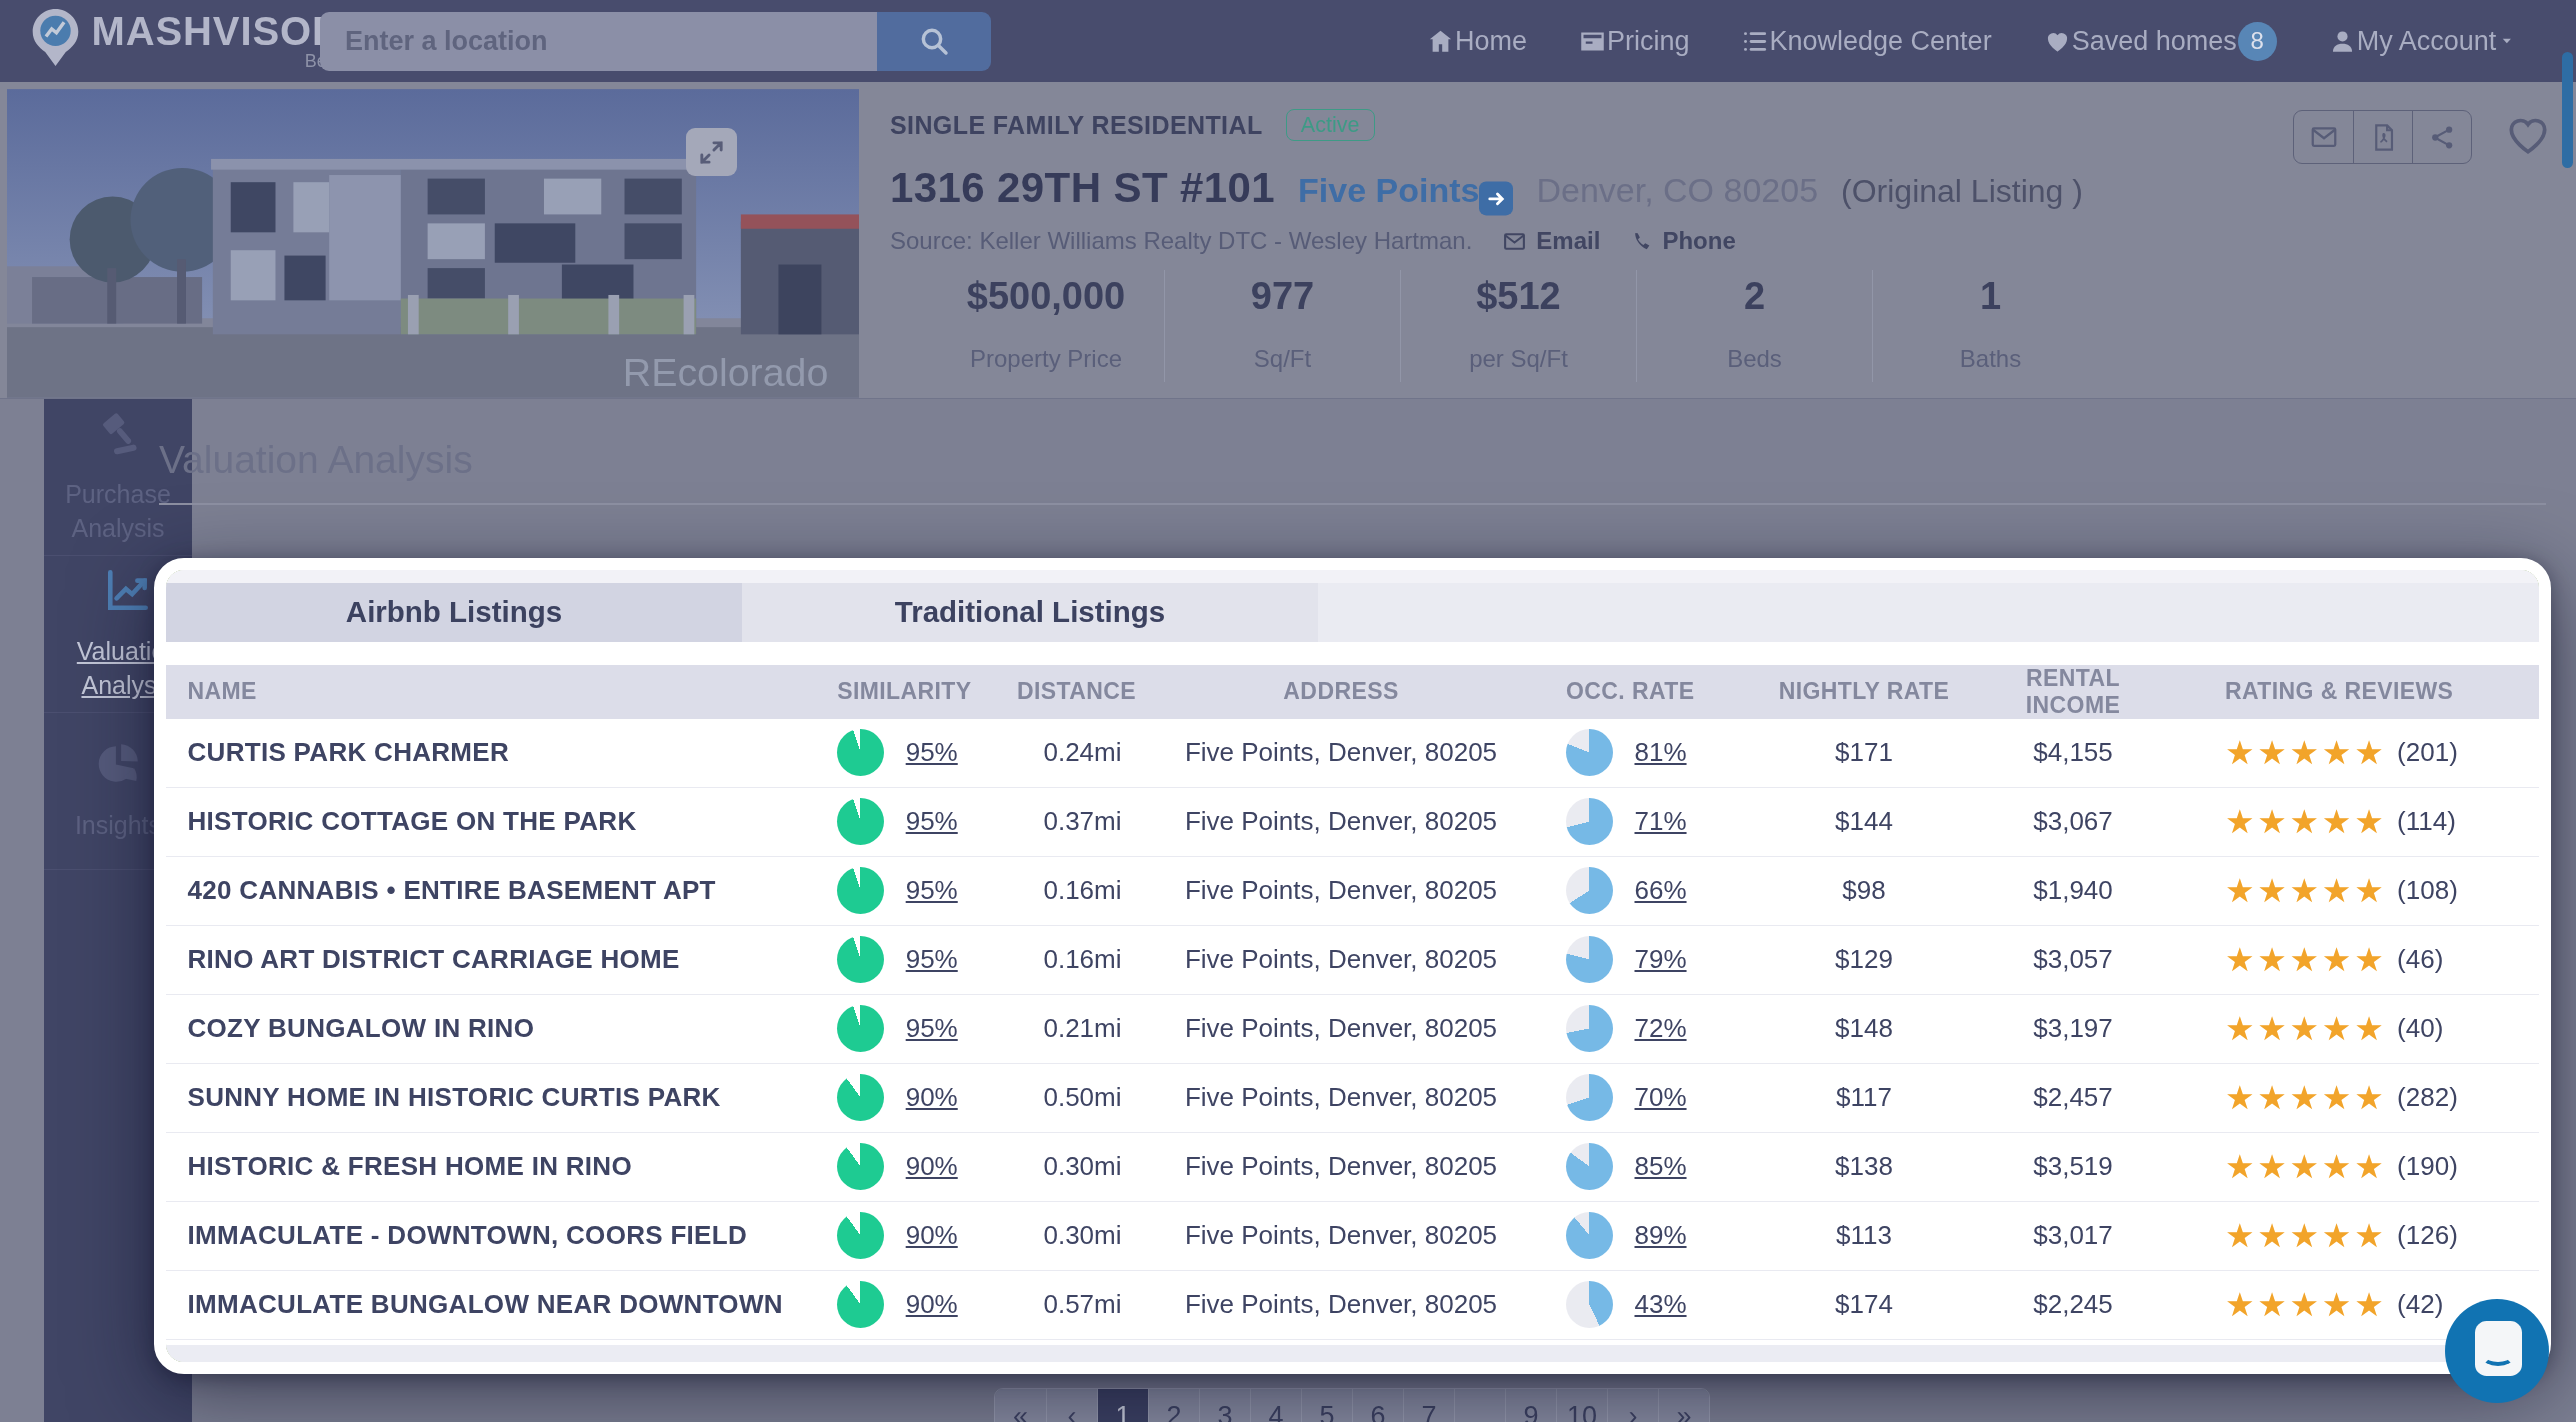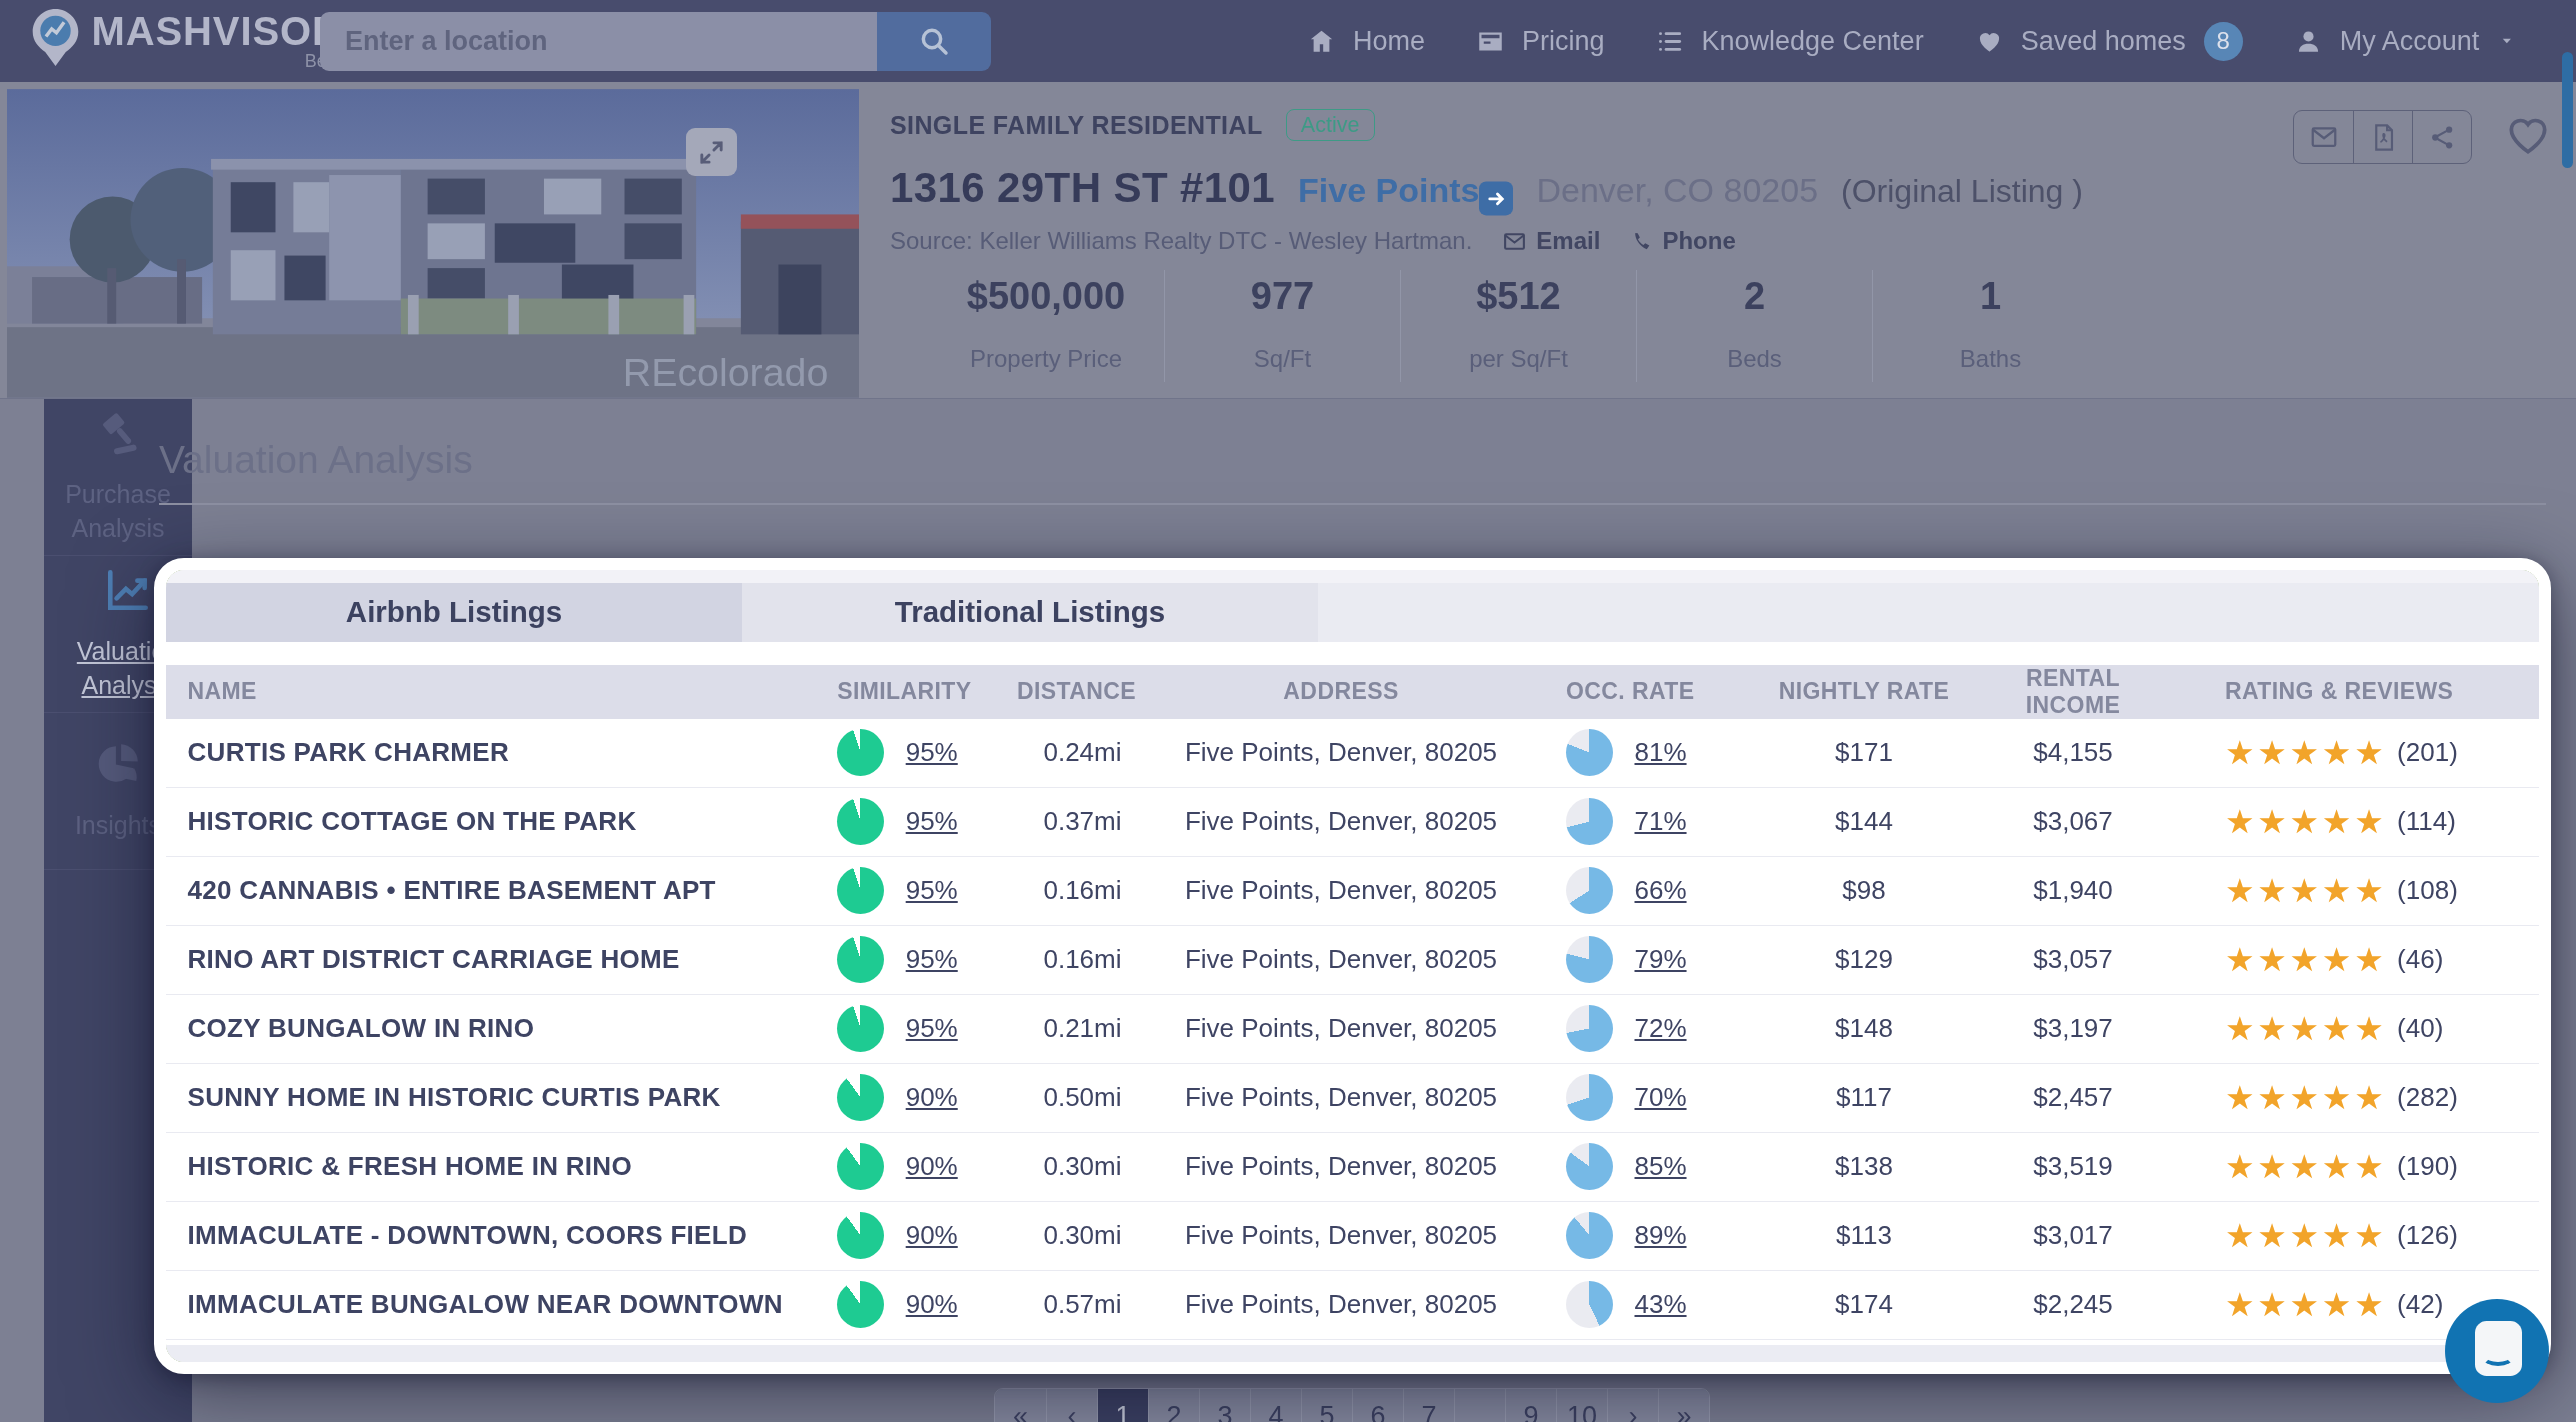--- a/index.html
+++ b/index.html
@@ -15,21 +15,21 @@
   .beta { font-size: 18px; color: #8e92a8; margin-top: -1.8px; }
   .search { position: absolute; left: 320px; top: 11.6px; width: 671px; height: 59px; display: flex;
             border-radius: 9px; overflow: hidden; }
   .search input { flex: 1; background: #8b8fa7; border: none; outline: none; padding: 0 25px;
                   font-size: 27px; font-weight: 600; color: #3f4460; font-family: inherit; }
   .search input::placeholder { color: #5f647e; opacity: 1; }
   .search-btn { width: 114px; background: #516c9e; border: none; display: flex; align-items: center;
                 justify-content: center; color: #b6c2d6; cursor: pointer; }
   .nav { position: absolute; right: 59px; top: 0; height: 82px; display: flex; align-items: center;
          gap: 52px; color: #a9adc2; font-size: 27px; }
-  .nav-item { display: flex; align-items: center; gap: 18px; cursor: pointer; white-space: nowrap; }
+  .nav-item { display: flex; align-items: center; gap: 1px; cursor: pointer; white-space: nowrap; }
   .nav-badge { width: 39px; height: 39px; border-radius: 50%; background: #5886b6; color: #dde1ec;
                display: flex; align-items: center; justify-content: center; font-size: 24px; }
   .scrollthumb { position: absolute; right: 2.7px; top: 52px; width: 11.6px; height: 116px;
                  background: #2e6da4; border-radius: 6.3px; z-index: 9; }
 
   
   .property-band { position: absolute; top: 82px; left: 0; right: 0; height: 316px; background: #848798; }
   .photo { position: absolute; left: 7.2px; top: 7.2px; width: 852px; height: 309px; overflow: hidden; }
   .expand-btn { position: absolute; left: 679px; top: 39px; width: 51px; height: 48px; background: #a4a8b9;
                 border: none; border-radius: 9px; color: #585d78; display: flex; align-items: center;

